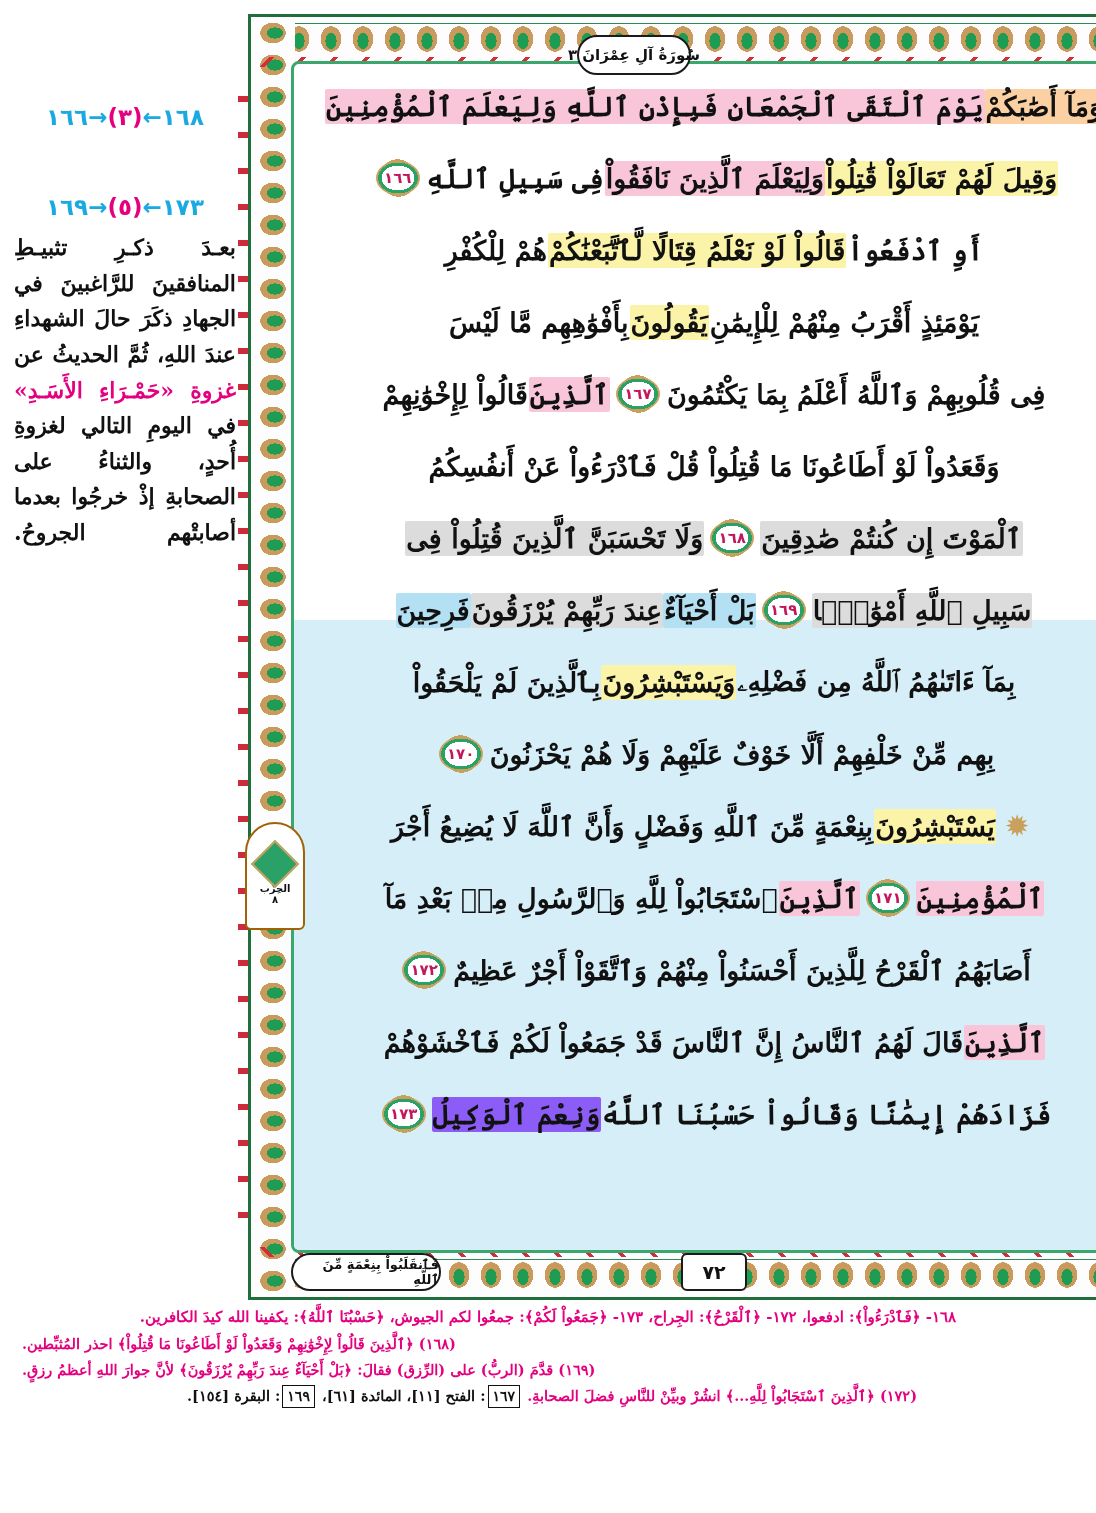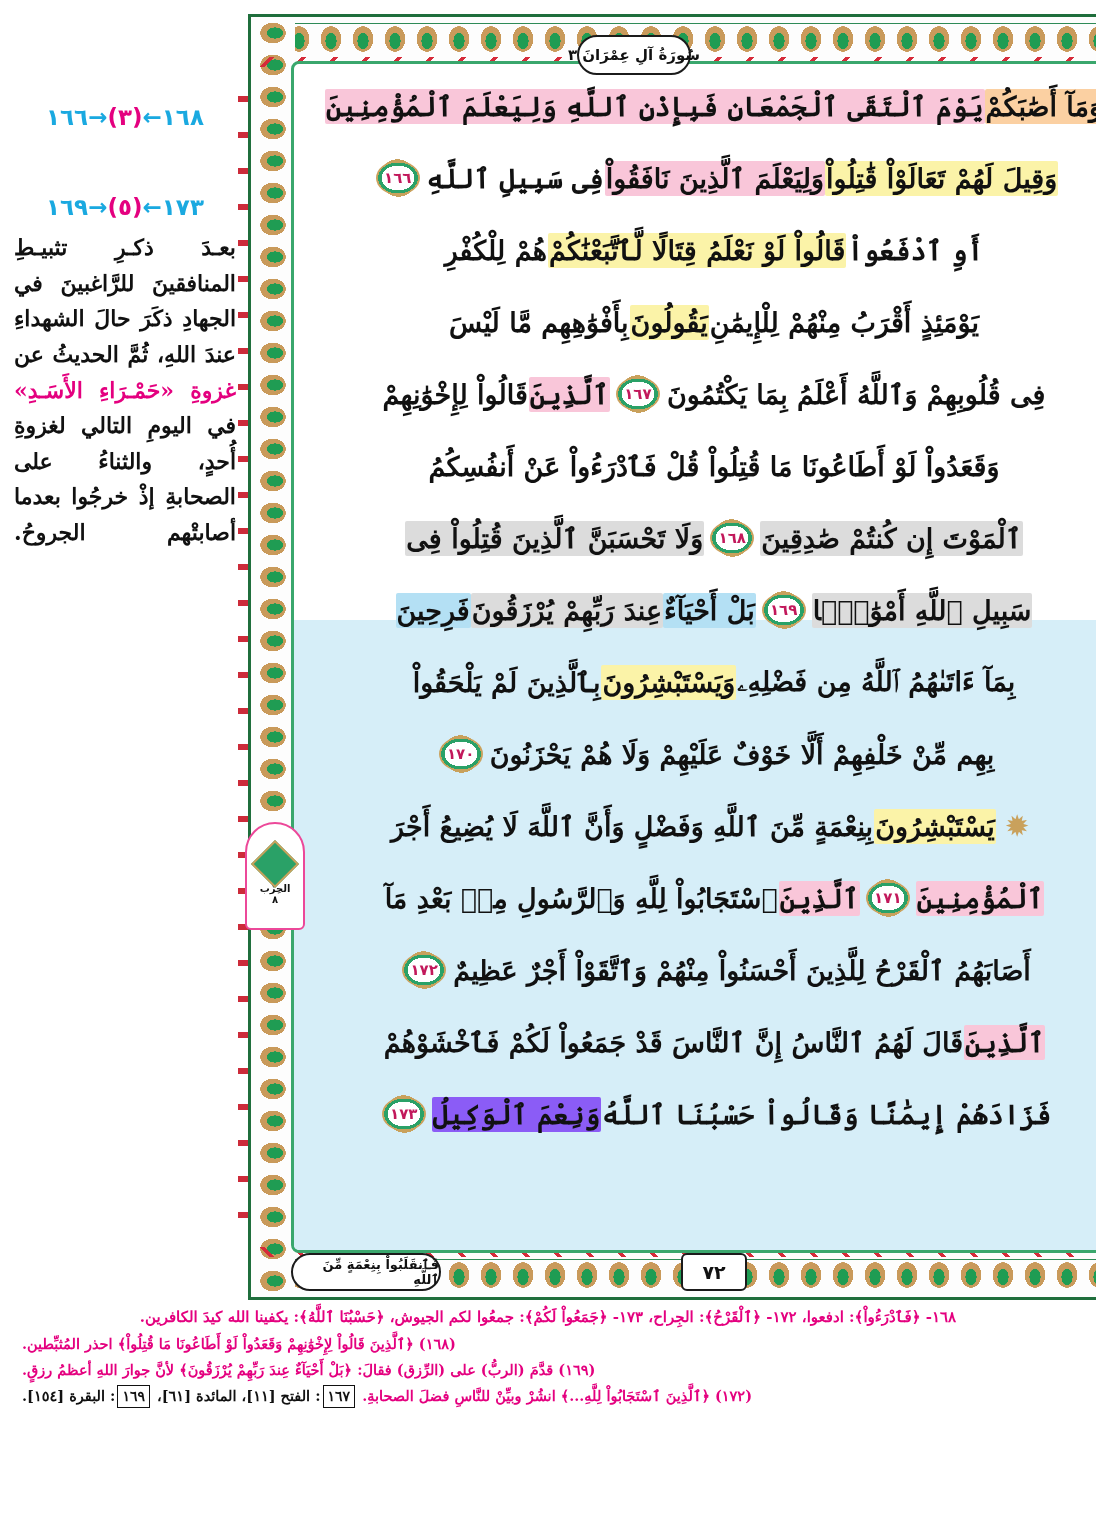--- a/index.html
+++ b/index.html
@@ -182,21 +182,21 @@
     align-items: center; justify-content: center;
     font-size: 26px; color: #c9a15c;
   }
 
   
   .hizb {
     position: absolute;
     left: 245px; top: 822px;
     width: 60px; height: 108px;
     background: #ffffff;
-    border: 2px solid #ec4899;
+    border: 2px solid #a16207;
     border-radius: 30px 30px 6px 6px;
     z-index: 7;
     display: flex; flex-direction: column;
     align-items: center; justify-content: center;
   }
   .hizb .diamond {
     width: 34px; height: 34px;
     background: #2aa167;
     transform: rotate(45deg);
     margin-bottom: 2px;
@@ -261,21 +261,21 @@
     line-height: 1.52;
     color: #e4007f;
     margin-bottom: 4px;
     white-space: nowrap;
   }
   .fn-1 { text-align: center; color: #1aa9e0; font-size: 15px; }
   .fn-1 .pink { color: #e4007f; text-align: center; }
   .fn-2 { text-align: left; padding-left: 8px; }
   .fn-3 { text-align: left; padding-left: 8px; }
   .fn-4 { text-align: left; padding-left: 8px; }
-  .fn-5 { text-align: left; padding-left: 8px; }
+  .fn-5 { text-align: center; padding-left: 8px; }
   .fn-box {
     display: inline-block;
     border: 1.5px solid #111;
     padding: 0 4px;
     color: #111;
     font-size: 14px;
     margin: 0 2px;
   }
   .fn-black { color: #111; }
 </style>

